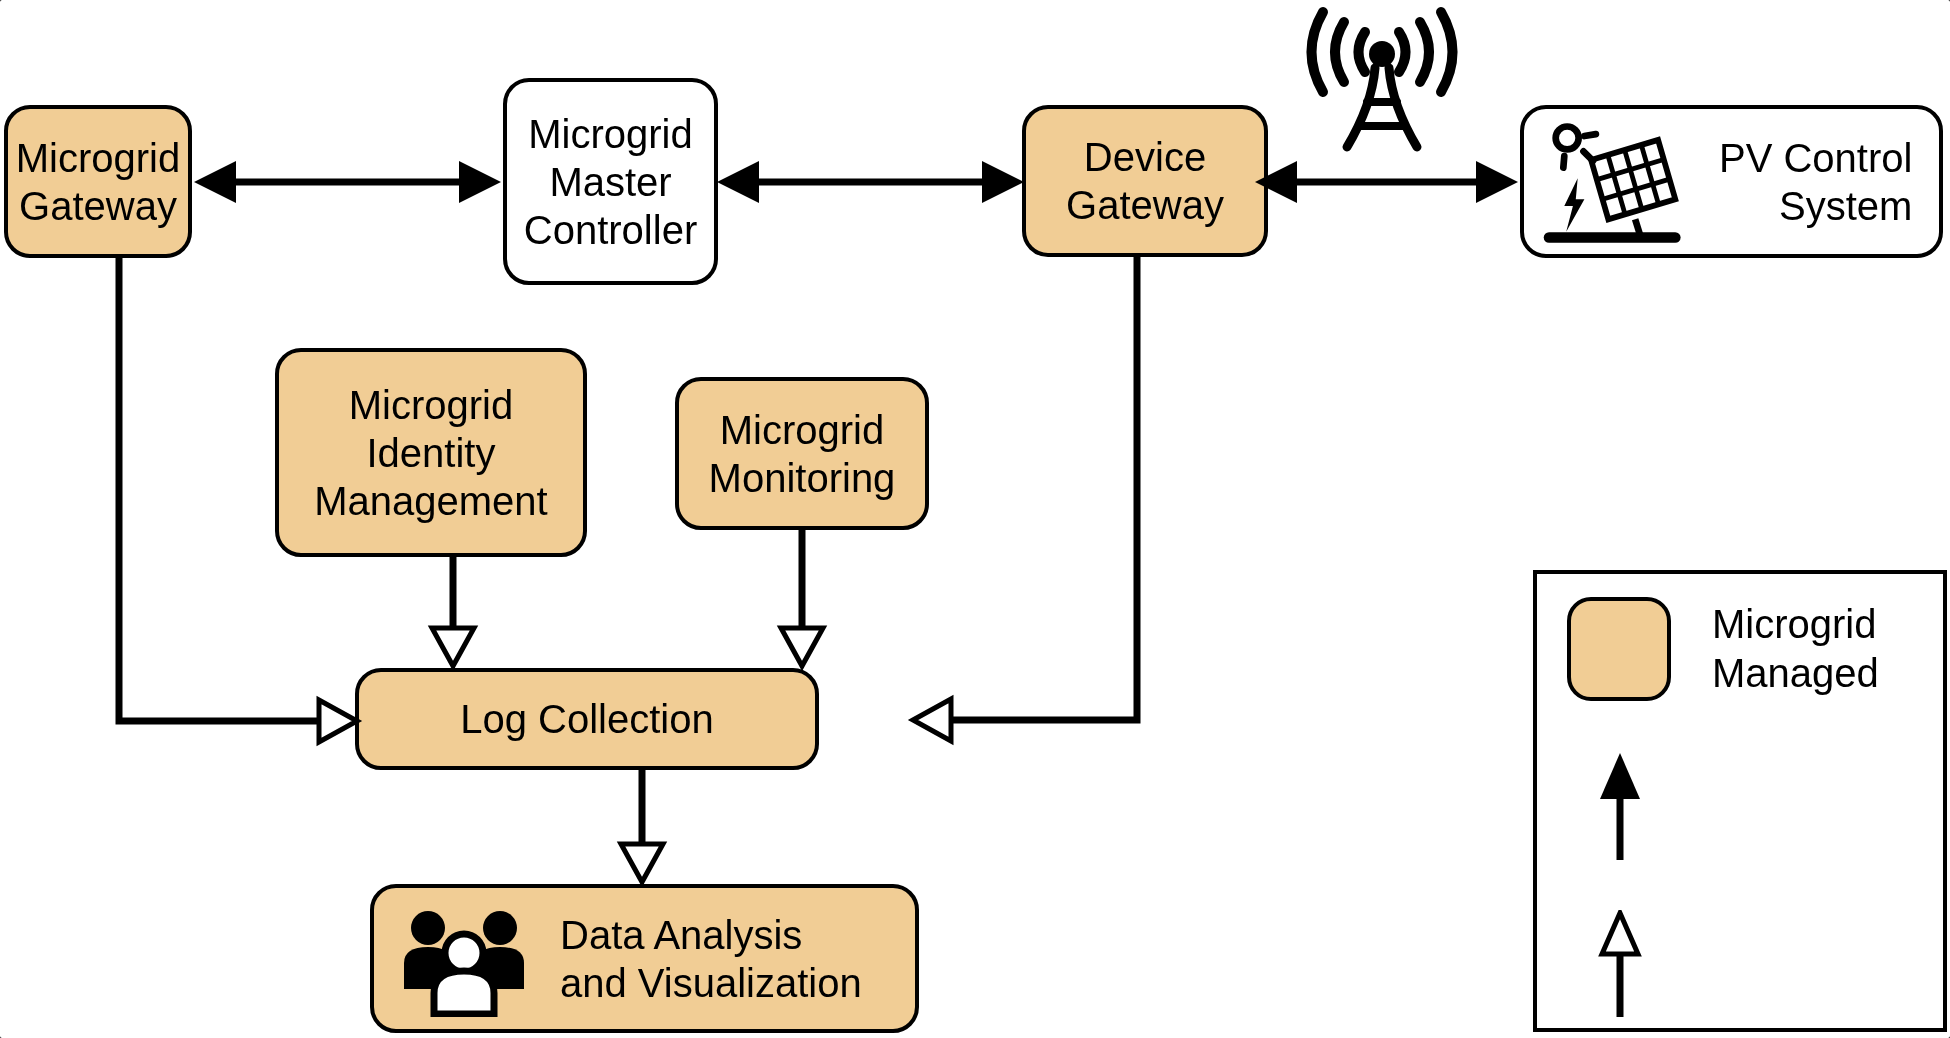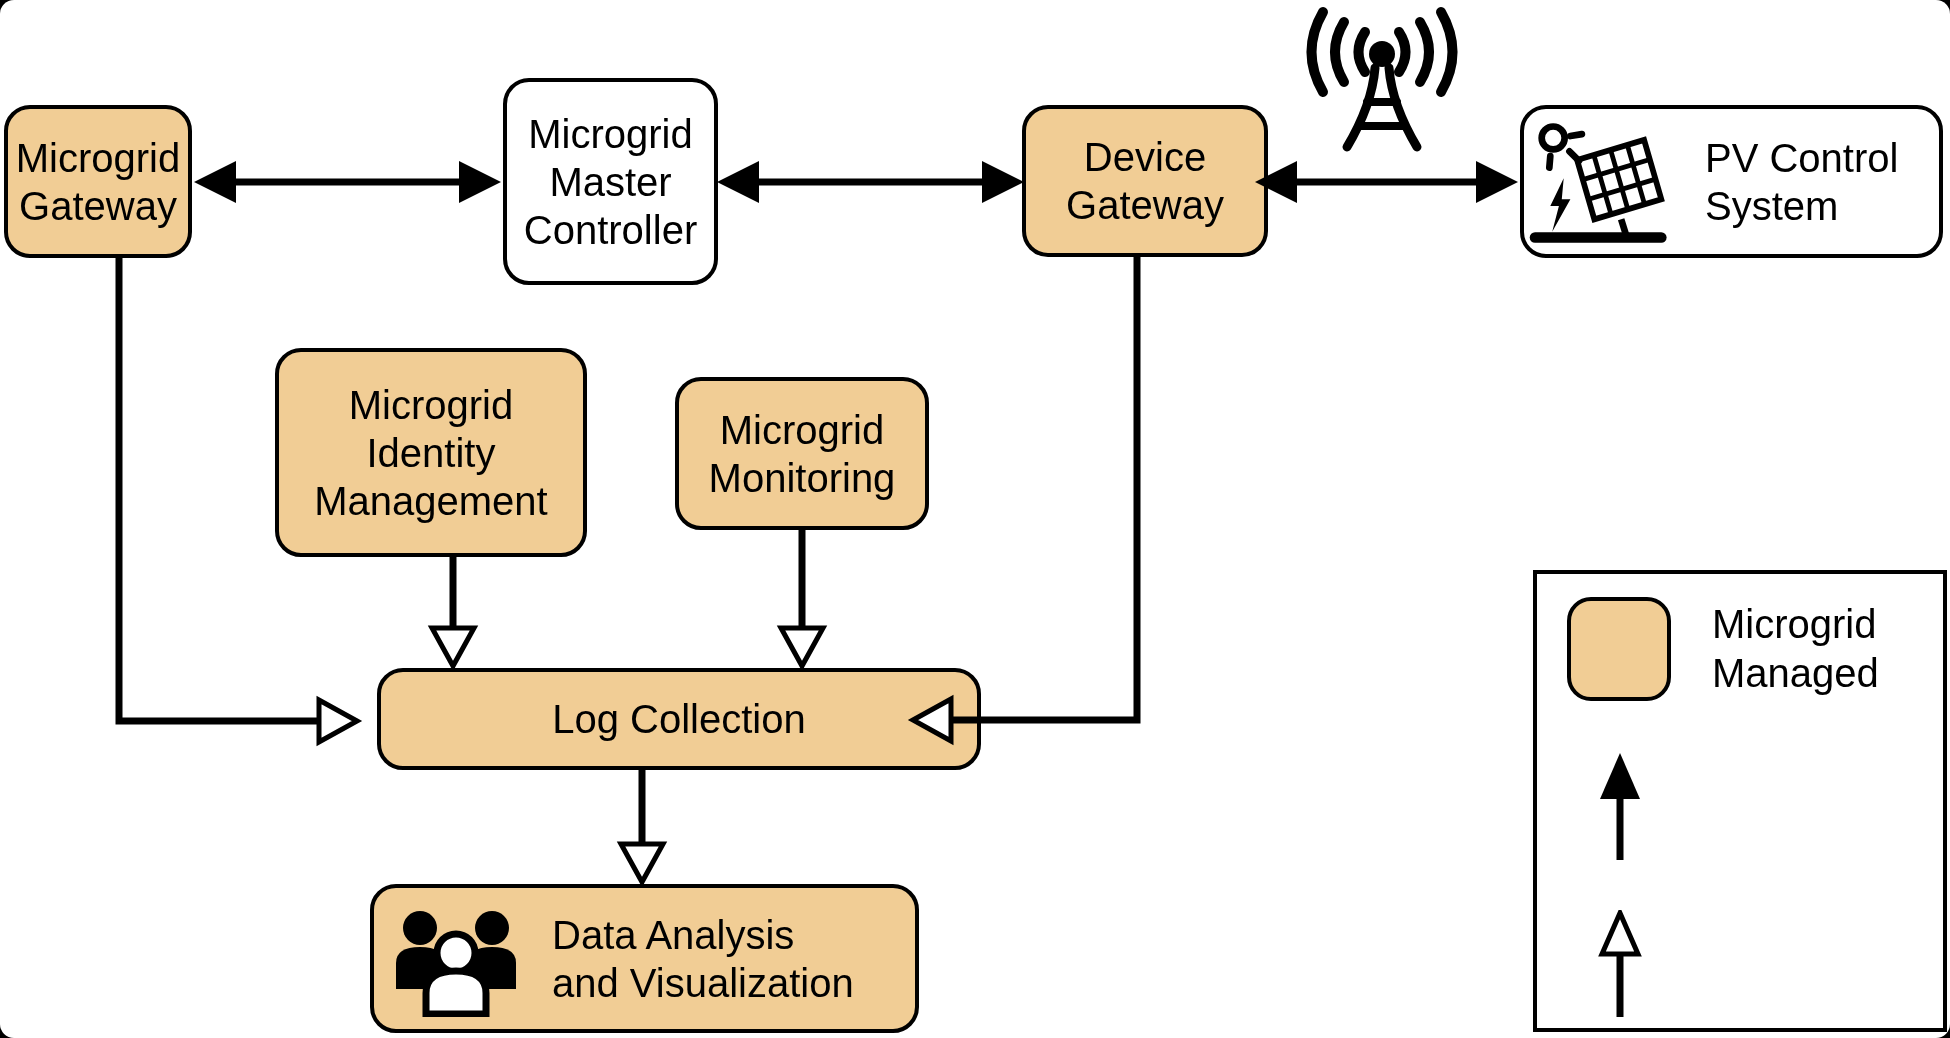--- a/index.html
+++ b/index.html
@@ -1,37 +1,37 @@
 <!DOCTYPE html>
 <html style="--managed-fill: #F1CD95; --line: #000000; --canvas: #FFFFFF;"><head>
 <meta charset="utf-8">
 <style>
   html,body{margin:0;padding:0;background:#000;}
   .canvas{
     position:relative;width:1950px;height:1038px;background:#fff;
-    border-radius:14px;overflow:hidden;
+    border-radius:2px;overflow:hidden;
     font-family:"Liberation Sans","DejaVu Sans",sans-serif;color:#000;
   }
   .wires{position:absolute;left:0;top:0;z-index:5;pointer-events:none;}
   .node{
     position:absolute;z-index:2;border:4px solid #000;border-radius:26px;
     display:flex;align-items:center;justify-content:center;text-align:center;
     font-size:40px;line-height:48px;box-sizing:border-box;
   }
   .managed{background:var(--managed-fill,#F1CD95);}
   .plain{background:#fff;}
   .label{white-space:pre-line;}
   .n-mg{left:4px;top:105px;width:188px;height:153px;}
   .n-mmc{left:503px;top:78px;width:215px;height:207px;}
   .n-dg{left:1022px;top:105px;width:246px;height:152px;}
-  .n-pv{left:1520px;top:105px;width:423px;height:153px;justify-content:flex-start;text-align:left;}
+  .n-pv{left:1520px;top:105px;width:423px;height:153px;justify-content:flex-start;text-align:right;padding-left:14px;}
   .n-idm{left:275px;top:348px;width:312px;height:209px;}
   .n-mon{left:675px;top:377px;width:254px;height:153px;}
-  .n-log{left:355px;top:668px;width:604px;height:102px;margin-left:22px;}
-  .n-da{left:370px;top:884px;width:549px;height:149px;justify-content:flex-start;text-align:left;padding-left:12px;}
+  .n-log{left:355px;top:668px;width:464px;height:102px;}
+  .n-da{left:370px;top:884px;width:549px;height:149px;justify-content:flex-start;text-align:left;padding-left:20px;}
   .node-icon{flex:0 0 auto;margin-right:26px;}
   .legend{
     position:absolute;left:1533px;top:570px;width:414px;height:462px;
     border:4px solid #000;background:#fff;z-index:2;box-sizing:border-box;
   }
   .legend .swatch{
     position:absolute;left:30px;top:23px;width:104px;height:104px;
     border:4px solid #000;border-radius:24px;background:var(--managed-fill,#F1CD95);box-sizing:border-box;
   }
   .legend .ltext{position:absolute;left:175px;font-size:40px;line-height:49px;white-space:pre-line;}

